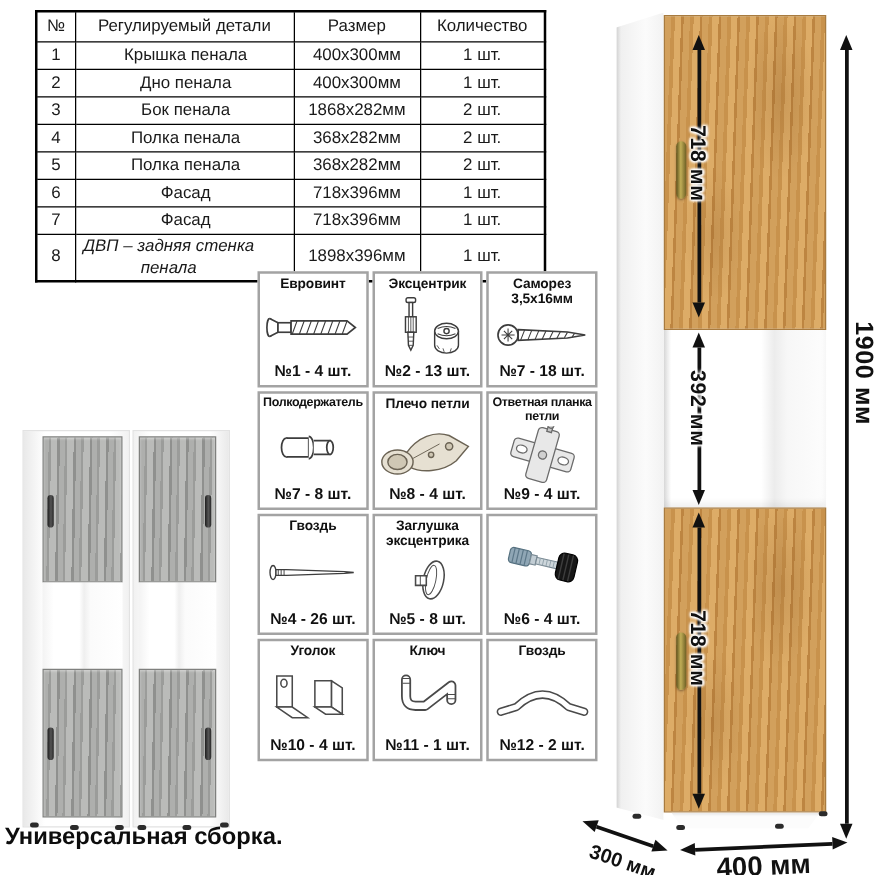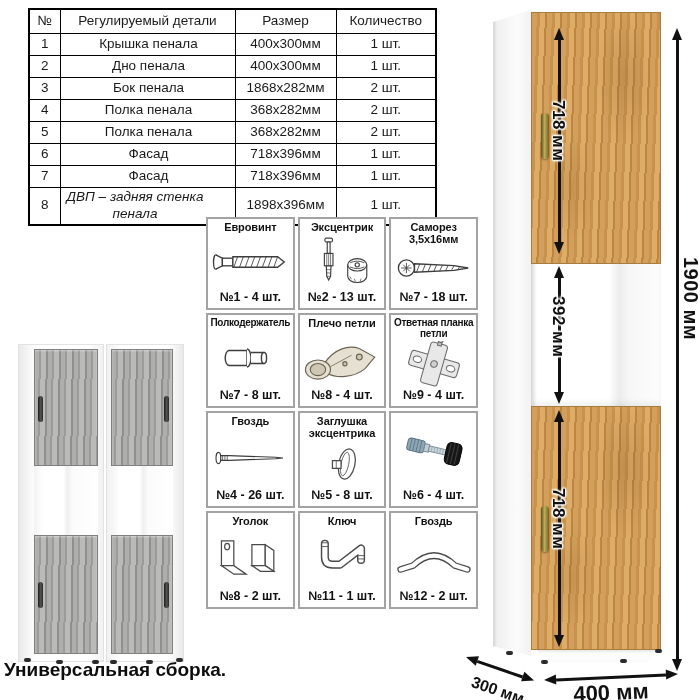--- a/index.html
+++ b/index.html
@@ -335,21 +335,21 @@
           <g stroke="#4a4a4a" stroke-width="1.3" fill="#fff">
             <path d="M12 8 h13 v26 h-13 Z"></path>
             <path d="M12 34 h13 l13 9 h-13 Z"></path>
             <ellipse cx="18" cy="14" rx="2.6" ry="3.4"></ellipse>
             <path d="M44 12 h14 v22 h-14 Z"></path>
             <path d="M58 12 l9 6 v22 l-9 -6 Z"></path>
             <path d="M44 34 h14 l9 6 h-14 Z"></path>
           </g>
         </svg>
       </div>
-      <div class="hw-count">№8 - 2 шт.</div>
+      <div class="hw-count">№10 - 4 шт.</div>
     </div>
 
     <div class="hw-cell">
       <div class="hw-title">
         <div>Ключ</div>
         <div></div>
       </div>
       <div class="hw-icon">
         <svg width="80" height="48" viewBox="0 0 84 50">
           <path d="M24 10 L24 24 Q24 32 32 32 L40 32 L62 15 L62 27" fill="none" stroke="#4a4a4a" stroke-width="8.5" stroke-linejoin="round" stroke-linecap="round"></path>

